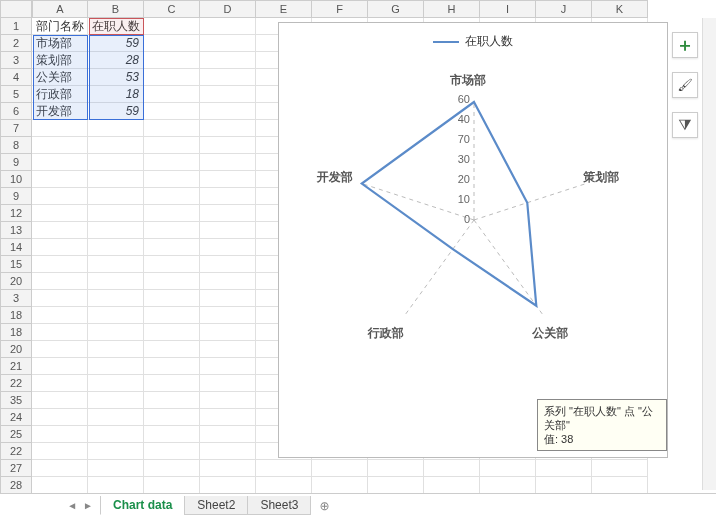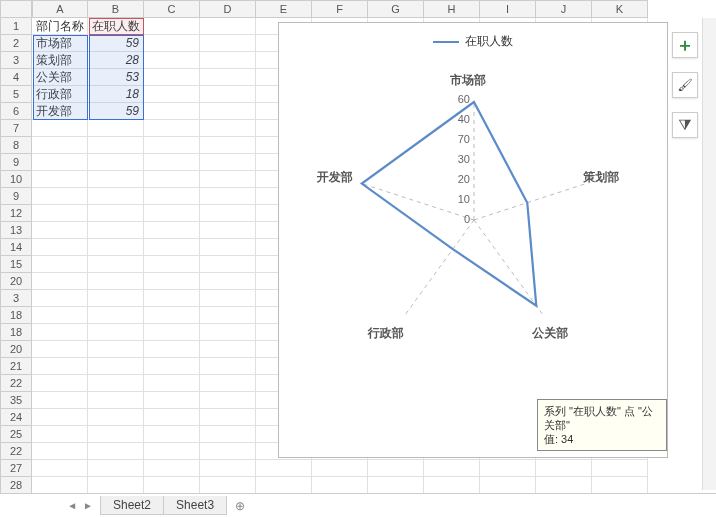--- a/index.html
+++ b/index.html
@@ -489,21 +489,21 @@
         <div class="tick-lbl" style="left: 161px; top: 63px;">40</div>
         <div class="tick-lbl" style="left: 161px; top: 43px;">60</div>
         <div class="cat-lbl" style="left: 171px; top: 22px;">市场部</div>
         <div class="cat-lbl" style="left: 304.148px; top: 118.738px;">策划部</div>
         <div class="cat-lbl" style="left: 253.29px; top: 275.262px;">公关部</div>
         <div class="cat-lbl" style="left: 88.7101px; top: 275.262px;">行政部</div>
         <div class="cat-lbl" style="left: 37.8521px; top: 118.738px;">开发部</div>
       </div>
     <div class="tooltip">
       <div>系列 "在职人数" 点 "公关部"</div>
-      <div>值: 34</div>
+      <div>值: 38</div>
     </div>
   </div>
 
   <div class="side-btns">
     <div class="side-btn">
         <span style="color:#2e8b3d;font-size:18px;font-weight:bold">＋</span>
       </div>
     <div class="side-btn">
         <span>🖌</span>
       </div>
@@ -514,17 +514,18 @@
 
   <div class="vscroll"></div>
 </div>
 
 <div class="tab-bar">
   <div class="tab-nav">
       <span>◄</span>
       <span>►</span>
     </div>
   <div id="tabs" style="display:flex">
+      <div class="tab active">Chart data</div>
       <div class="tab">Sheet2</div>
       <div class="tab">Sheet3</div>
     </div>
   <div class="tab-add">⊕</div>
 </div>
 
 </body></html>

